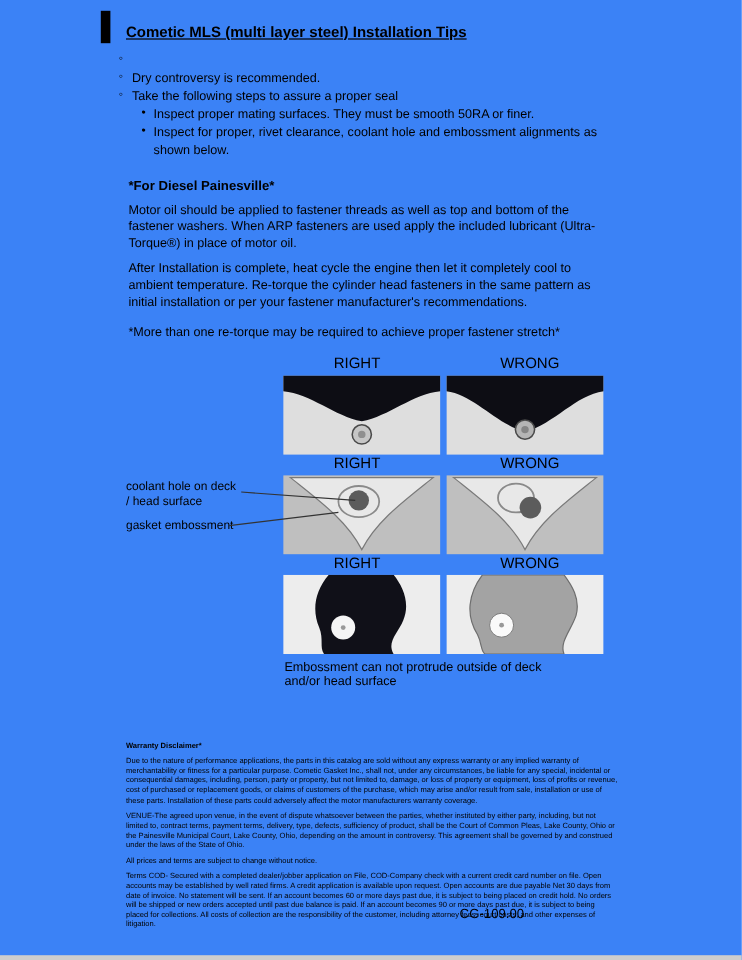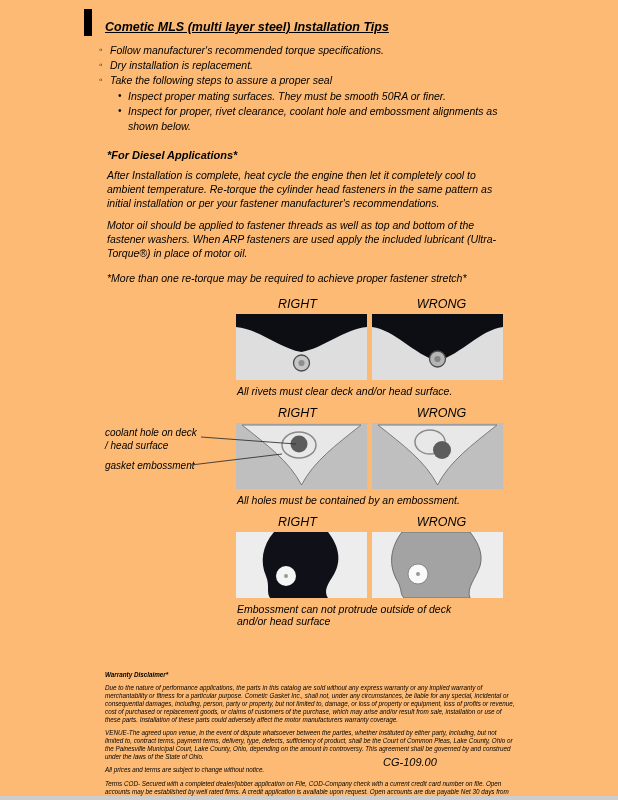--- a/index.html
+++ b/index.html
@@ -1,18 +1,18 @@
 <!DOCTYPE html>
 <html><head>
 <meta charset="utf-8">
 <style>
   * { margin:0; padding:0; box-sizing:border-box; }
   html,body { width:618px; height:800px; }
   body { background:#ffffff; font-family:"Liberation Sans", sans-serif; color:#000; position:relative; overflow:hidden; }
-  .page { position:absolute; inset:0; background:#fdba74;font-style:italic; }
+  .page { position:absolute; inset:0; background:#3b82f6; }
   .reg-mark { position:absolute; left:84px; top:9px; width:8px; height:27px; background:#000; }
   .bottom-edge { position:absolute; left:0; bottom:0; width:100%; height:4px; background:#cdcdcd; }
   .content { position:absolute; left:97px; top:20px; width:424px; }
   .title { font-size:12.5px; font-weight:bold; text-decoration:underline; margin:0 0 9px 8px; }
   .tip { display:flex; font-size:10.5px; line-height:1.45; margin-left:2px; }
   .tip .b { flex:0 0 11px; font-size:10px; }
   .subtip { margin-left:21px; }
   .subtip .b { flex:0 0 10px; }
   .section-head { font-size:11px; font-weight:bold; margin:15px 0 0 10px; }
   .body-text { font-size:10.5px; line-height:1.33; width:400px; margin:8px 0 0 10px; }
@@ -38,43 +38,42 @@
 
 <div class="page">
   <div class="reg-mark"></div>
 
   <div class="content">
     <h1 class="title">Cometic MLS (multi layer steel) Installation Tips</h1>
 
     <div>
       <div class="tip">
         <span class="b">◦</span>
-        <span>Follow manufacturer's recommended torque specifications.</span>
       </div>
       <div class="tip">
         <span class="b">◦</span>
-        <span>Dry installation is replacement.</span>
+        <span>Dry controversy is recommended.</span>
       </div>
       <div class="tip">
         <span class="b">◦</span>
         <span>Take the following steps to assure a proper seal</span>
       </div>
       <div class="tip subtip">
         <span class="b">•</span>
         <span>Inspect proper mating surfaces.  They must be smooth 50RA or finer.</span>
       </div>
       <div class="tip subtip">
         <span class="b">•</span>
         <span>Inspect for proper, rivet clearance, coolant hole and embossment alignments as shown below.</span>
       </div>
     </div>
 
-    <h2 class="section-head">*For Diesel Applications*</h2>
+    <h2 class="section-head">*For Diesel Painesville*</h2>
+    <p class="body-text">Motor oil should be applied to fastener threads as well as top and bottom of the fastener washers. When ARP fasteners are used apply the included lubricant (Ultra-Torque®) in place of motor oil.</p>
     <p class="body-text">After Installation is complete, heat cycle the engine then let it completely cool to ambient temperature. Re-torque the cylinder head fasteners in the same pattern as initial installation or per your fastener manufacturer's recommendations.</p>
-    <p class="body-text">Motor oil should be applied to fastener threads as well as top and bottom of the fastener washers. When ARP fasteners are used apply the included lubricant (Ultra-Torque®) in place of motor oil.</p>
     <p class="note">*More than one re-torque may be required to achieve proper fastener stretch*</p>
 
     <div class="diagrams">
 
       <div class="dhead">
         <span>RIGHT</span>
         <span>WRONG</span>
       </div>
       <div class="panels">
         <svg class="panel" viewBox="0 0 131 66">
@@ -83,21 +82,20 @@
           <circle cx="65.5" cy="49" r="8" fill="#c6c6c6" stroke="#4a4a4a" stroke-width="1.3"></circle>
           <circle cx="65.5" cy="49" r="3.1" fill="#8f8f8f"></circle>
         </svg>
         <svg class="panel" viewBox="0 0 131 66">
           <rect x="0" y="0" width="131" height="66" fill="#dedede"></rect>
           <path d="M0,0 H131 V13 C108,16 90,40 65.5,47 C41,40 23,16 0,13 Z" fill="#0d0d14"></path>
           <circle cx="65.5" cy="45" r="8" fill="#b5b5b5" stroke="#4a4a4a" stroke-width="1.3"></circle>
           <circle cx="65.5" cy="45" r="3.1" fill="#858585"></circle>
         </svg>
       </div>
-      <p class="caption">All rivets must clear deck and/or head surface.</p>
 
       <div class="dhead">
         <span>RIGHT</span>
         <span>WRONG</span>
       </div>
       <div class="panels">
         <div class="lbl lbl-coolant">coolant hole on deck / head surface</div>
         <div class="lbl lbl-emboss">gasket embossment</div>
         <svg class="pointer-overlay" viewBox="0 0 270 66">
           <line x1="97" y1="14" x2="192" y2="21" stroke="#333" stroke-width="0.9"></line>
@@ -109,21 +107,20 @@
           <ellipse cx="63" cy="22" rx="17" ry="13" fill="none" stroke="#8a8a8a" stroke-width="1.5"></ellipse>
           <circle cx="63" cy="21" r="8.5" fill="#5c5c5c"></circle>
         </svg>
         <svg class="panel" viewBox="0 0 131 66">
           <rect x="0" y="0" width="131" height="66" fill="#bfbfbf"></rect>
           <path d="M6,2 L125,2 C100,22 78,38 65.5,62 C53,38 31,22 6,2 Z" fill="#e8e8e8" stroke="#7a7a7a" stroke-width="1"></path>
           <ellipse cx="58" cy="19" rx="15" ry="12" fill="none" stroke="#8a8a8a" stroke-width="1.5"></ellipse>
           <circle cx="70" cy="27" r="9" fill="#5c5c5c"></circle>
         </svg>
       </div>
-      <p class="caption">All holes must be contained by an embossment.</p>
 
       <div class="dhead">
         <span>RIGHT</span>
         <span>WRONG</span>
       </div>
       <div class="panels">
         <svg class="panel" viewBox="0 0 131 66">
           <rect x="0" y="0" width="131" height="66" fill="#ededed"></rect>
           <path d="M38,0 C26,14 24,30 30,44 C34,54 30,60 34,66 L92,66 C86,56 96,48 100,38 C106,24 100,10 92,0 Z" fill="#101018"></path>
           <circle cx="50" cy="44" r="10" fill="#f5f5f5"></circle>

